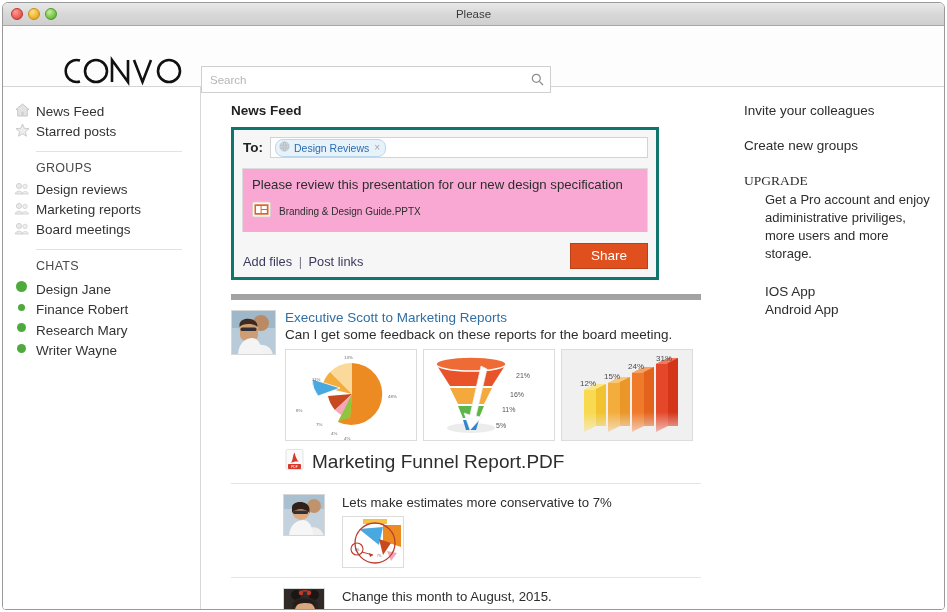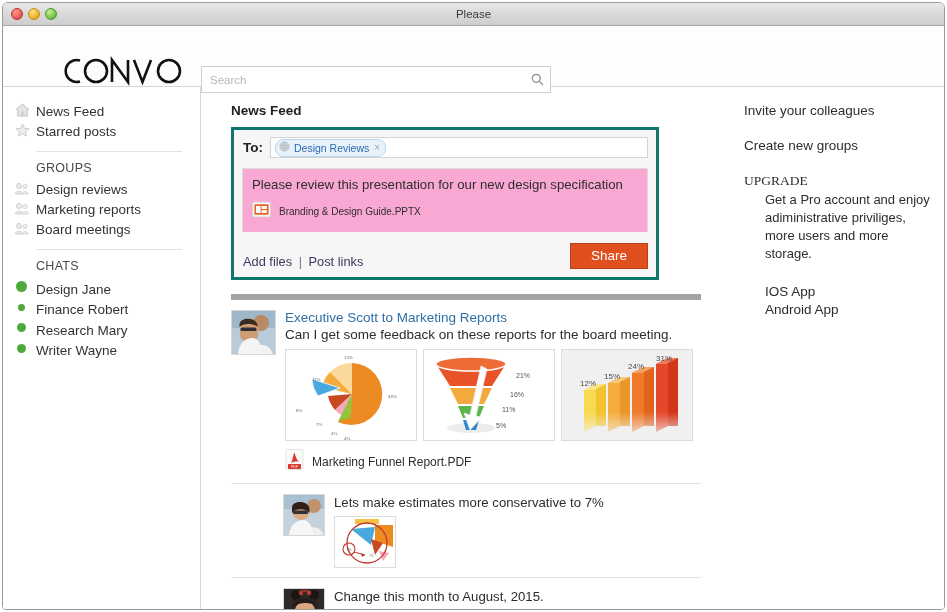--- a/index.html
+++ b/index.html
@@ -129,23 +129,23 @@
   .post-head{font-size:13.5px;color:#2f6fa5;margin-bottom:1px;}
   .post-text{font-size:13.5px;color:#2d2d2d;line-height:17px;}
   .thumbs{display:flex;gap:6px;margin-top:6px;}
   .thumb{
     border:1px solid #dcdcdc;background:#fff;box-sizing:border-box;
     width:132px;height:92px;overflow:hidden;
   }
   .thumb.gray{background:#f0f0f0;}
   .thumb svg{display:block;}
   .pdf-row{display:flex;align-items:center;gap:8px;margin-top:8px;}
-  .pdf-name{font-size:12px;color:#2d2d2d;}
-
-  .comment{display:flex;gap:9px;padding:10px 0 9px 52px;border-top:1px solid #e4e4e4;}
+  .pdf-name{font-size:19px;color:#2d2d2d;}
+
+  .comment{display:flex;gap:17px;padding:10px 0 9px 52px;border-top:1px solid #e4e4e4;}
   .comment .avatar{width:42px;height:42px;flex:0 0 42px;}
   .comment-text{font-size:13.2px;color:#2d2d2d;line-height:17px;}
   .mini-thumb{
     margin-top:5px;width:62px;height:52px;border:1px solid #dcdcdc;background:#fff;
     box-sizing:border-box;overflow:hidden;
   }
   .chip{
     display:inline-block;margin-top:6px;background:#fadfbe;border:1px solid #e8cba6;
     padding:4px 9px 5px 9px;font-size:12.5px;color:#3d3018;
   }

